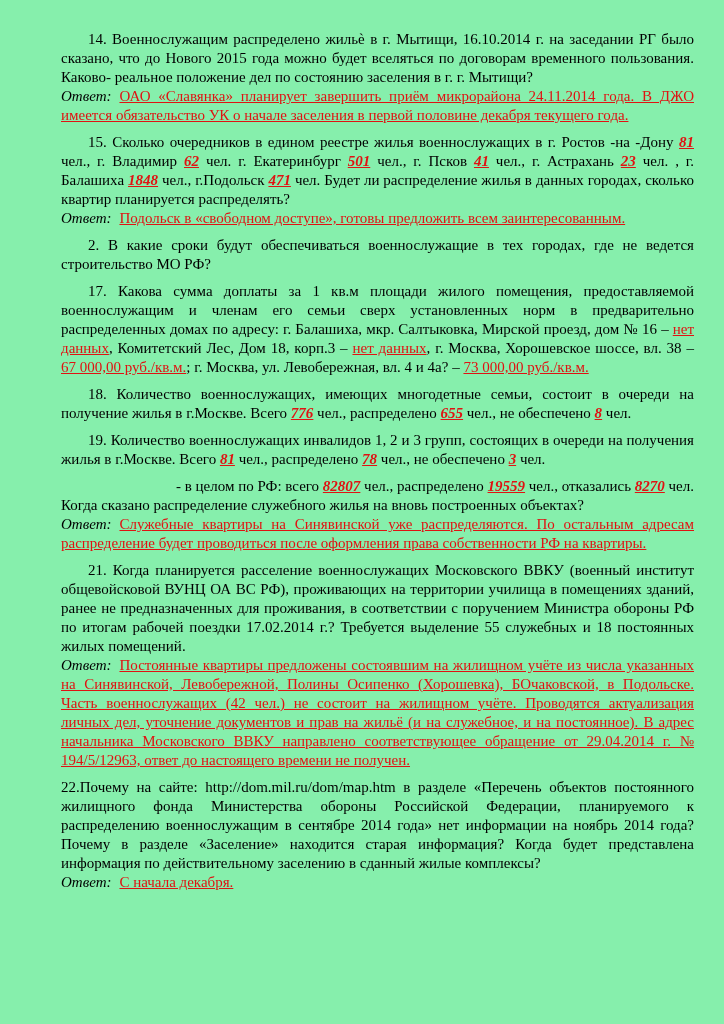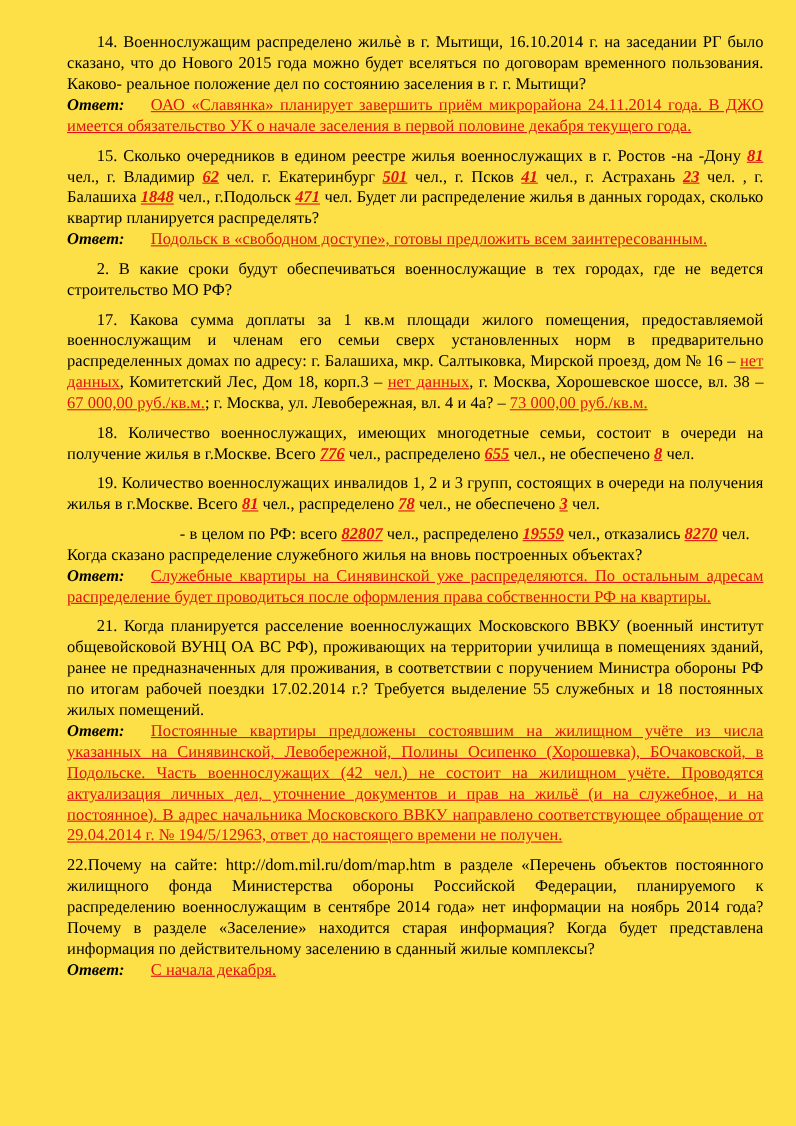--- a/index.html
+++ b/index.html
@@ -1,49 +1,48 @@
 <!DOCTYPE html>
 <html><head>
 <meta charset="utf-8">
 <style>
   html, body { margin: 0; padding: 0; background: #ffffff; }
   .page {
     position: relative;
     width: 724px;
     height: 1024px;
     box-sizing: border-box;
-    background: #fde047;
+    background: #86efac;
     padding: 30px 30px 10px 61px;
     overflow: hidden;
     font-family: "Liberation Serif", serif;
     font-size: 15px;
     line-height: 19px;
     color: #000000;
   }
   .qa-item { margin: 0 0 8px 0; }
   p.para { margin: 0; text-align: justify; }
   p.para.indent { text-indent: 27px; }
-  p.para.sub { padding-left: 90px; text-align: center; }
+  p.para.sub { padding-left: 90px; text-align: right; }
   .seg-n { color: #000000; }
   .seg-red {
     color: #e01212;
     font-weight: bold;
     font-style: italic;
     text-decoration: underline;
     margin-top: 32px;
   }
   .seg-ansred {
     color: #e01212;
     text-decoration: underline;
   }
   .seg-label {
     color: #000000;
     font-style: italic;
-    margin-right: 24px;
-    font-weight: bold;
+    margin-right: 8px;
   }
 </style>
 </head>
 <body>
 
 <div class="page">
   <div>
       <div class="qa-item">
         <p class="para indent"><span class="seg-n">14. Военнослужащим распределено жильѐ в г. Мытищи, 16.10.2014 г. на заседании РГ было сказано, что до Нового 2015 года можно будет вселяться по договорам временного пользования. Каково- реальное положение дел по состоянию заселения в г. г. Мытищи?</span></p>
         <p class="para"><span class="seg-label">Ответ:</span><span class="seg-ansred">ОАО «Славянка» планирует завершить приём микрорайона 24.11.2014 года. В ДЖО имеется обязательство УК о начале заселения в первой половине декабря текущего года.</span></p>

